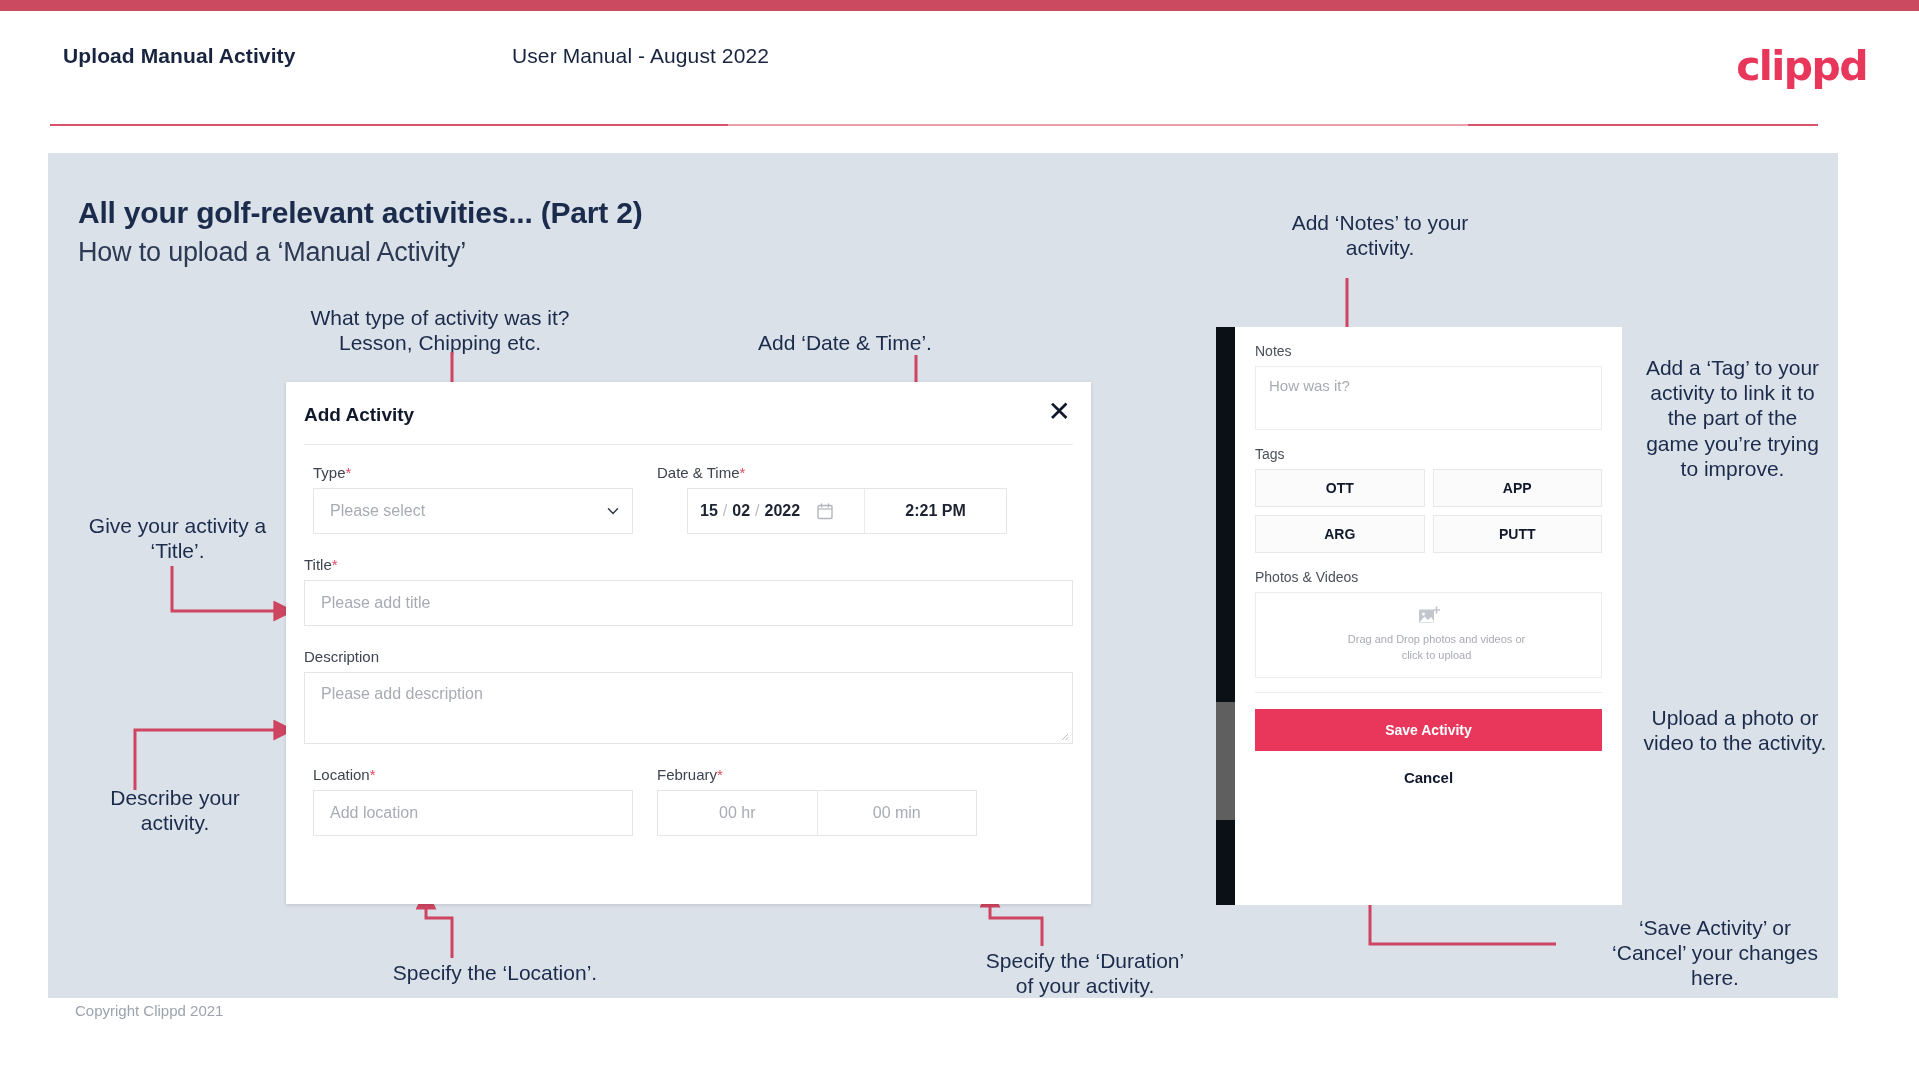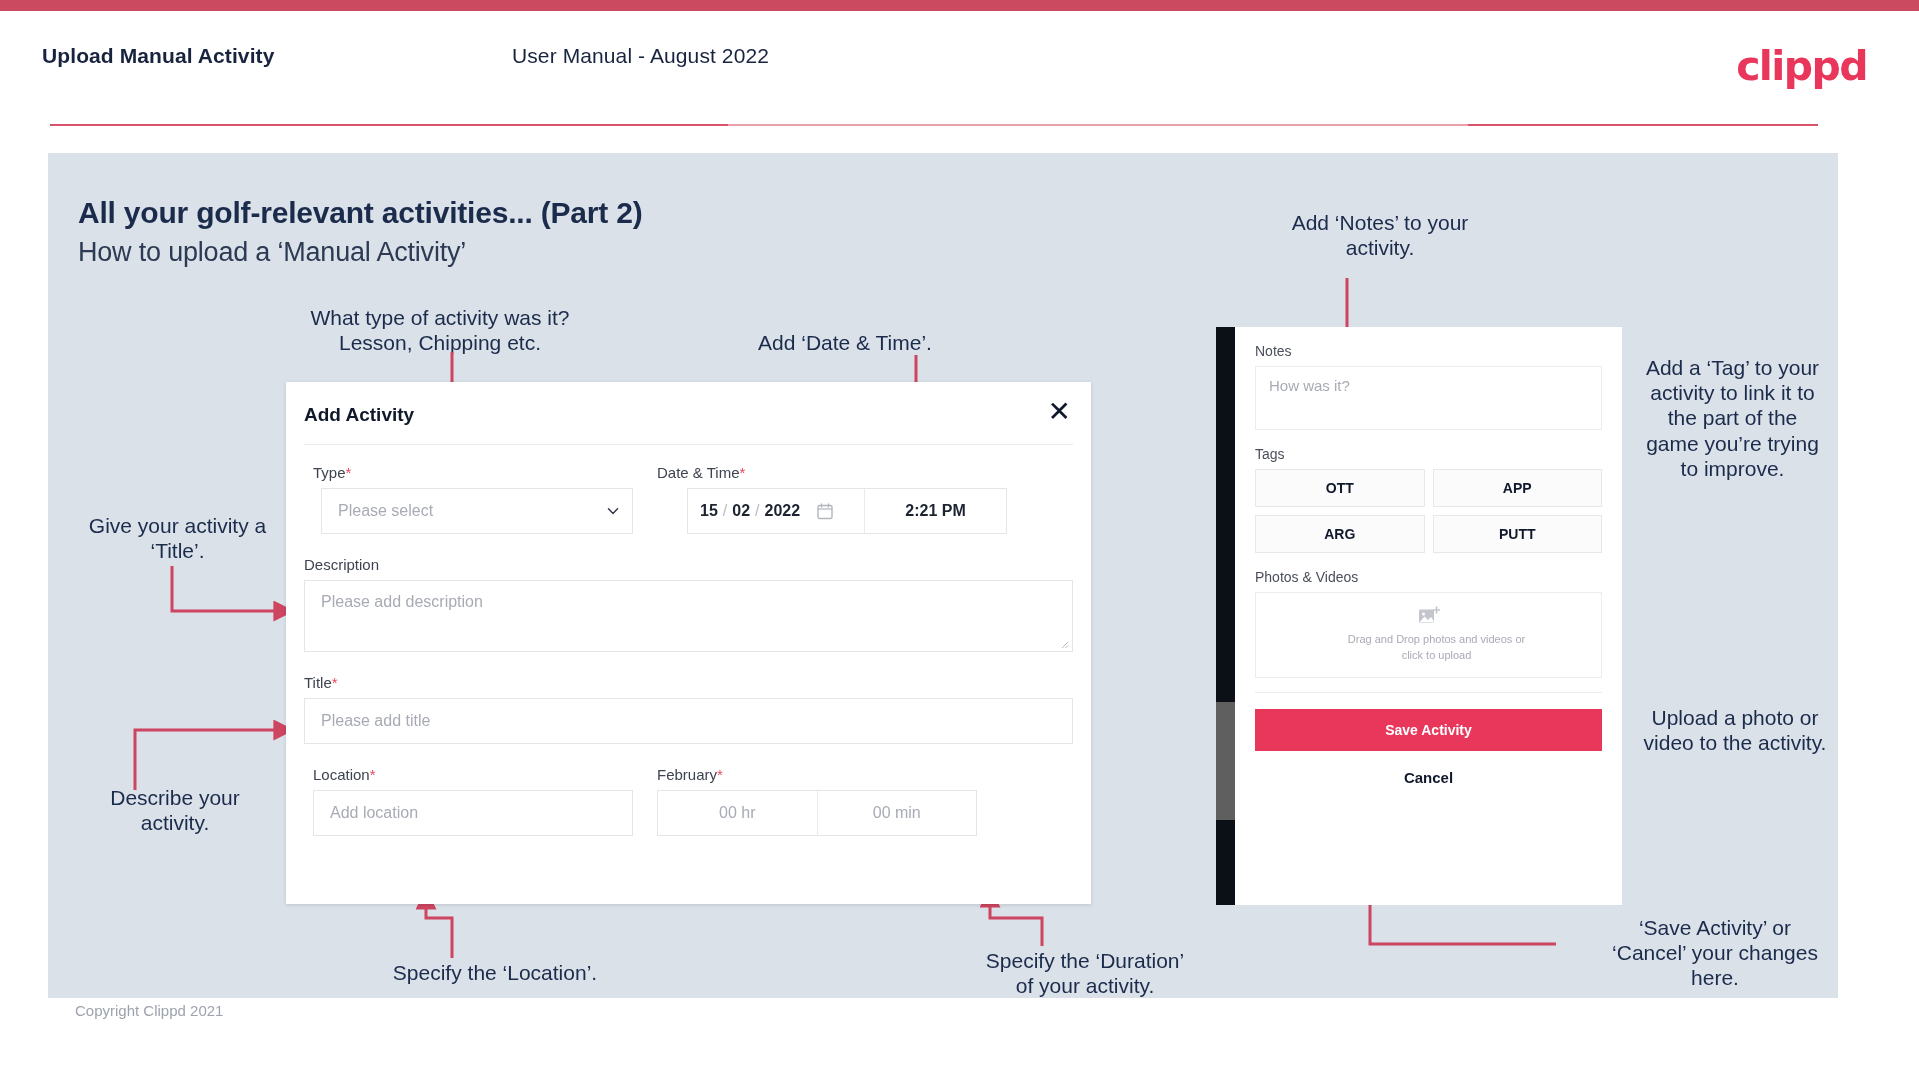--- a/index.html
+++ b/index.html
@@ -12,21 +12,21 @@
   #root { position: relative; width: 1919px; height: 1079px; background:#fff; }
 
   
   .top-strip {
     position: absolute; left:0; top:0; width:1919px; height:11px;
     background:#cb4a5f;
   }
 
   
   .header-title {
-    position:absolute; left:42px; top:44px;
+    position:absolute; left:63px; top:44px;
     font-size:21px; font-weight:600; color:#18243f; letter-spacing:.1px;
   }
   .header-subtitle {
     position:absolute; left:512px; top:44px;
     font-size:21px; font-weight:500; color:#18243f; letter-spacing:.1px;
   }
   .logo {
     position:absolute; right:52px; top:42px;
     font-size:41px; font-weight:800; color:#e8375b;
     letter-spacing:-1.6px; font-family:"DejaVu Sans", sans-serif;
@@ -94,21 +94,21 @@
   .input {
     height:46px; border:1px solid #e5e5e9; background:#fff;
     display:flex; align-items:center; padding:0 16px;
     font-size:16px; color:#a8abb4;
   }
 
   .row { display:flex; gap:24px;padding-left:9px; }
   .col-left { width:320px; }
   .col-right { width:320px; }
 
-  .select-wrap { position:relative;margin-left:8px; }
+  .select-wrap { position:relative; }
   .chev {
     position:absolute; right:14px; top:50%; transform:translateY(-50%);
     width:12px; height:12px; pointer-events:none;
   }
 
   .dt-wrap { display:flex; width:320px; border:1px solid #e5e5e9; height:46px;margin-left:30px; }
   .dt-date {
     flex:1; display:flex; align-items:center; gap:5px; padding:0 12px;
     font-size:16px; color:#1c2331; font-weight:600;
   }
@@ -307,35 +307,35 @@
                 <path d="M4.5 1 L4.5 4 M11.5 1 L11.5 4" stroke="#b3b6bd" stroke-width="1.4" stroke-linecap="round"></path>
               </svg>
             </div>
             <div class="dt-time">2:21 PM</div>
           </div>
         </div>
       </div>
 
       <div class="mb24">
         <div class="field-label">
+          <span>Title</span><span class="req">*</span>
+        </div>
+        <div class="input full-input">Please add title</div>
+      </div>
+
+      <div class="mb24">
+        <div class="field-label">
           <span>Description</span>
         </div>
         <div class="textarea">
           <span>Please add description</span>
           <svg class="resize-grip" viewBox="0 0 10 10">
             <path d="M9 3 L3 9 M9 6.5 L6.5 9" stroke="#b9bcc4" stroke-width="1"></path>
           </svg>
         </div>
-      </div>
-
-      <div class="mb24">
-        <div class="field-label">
-          <span>Title</span><span class="req">*</span>
-        </div>
-        <div class="input full-input">Please add title</div>
       </div>
 
       <div class="row">
         <div class="col-left">
           <div class="field-label">
             <span>Location</span><span class="req">*</span>
           </div>
           <div class="input">Add location</div>
         </div>
         <div class="col-right">

